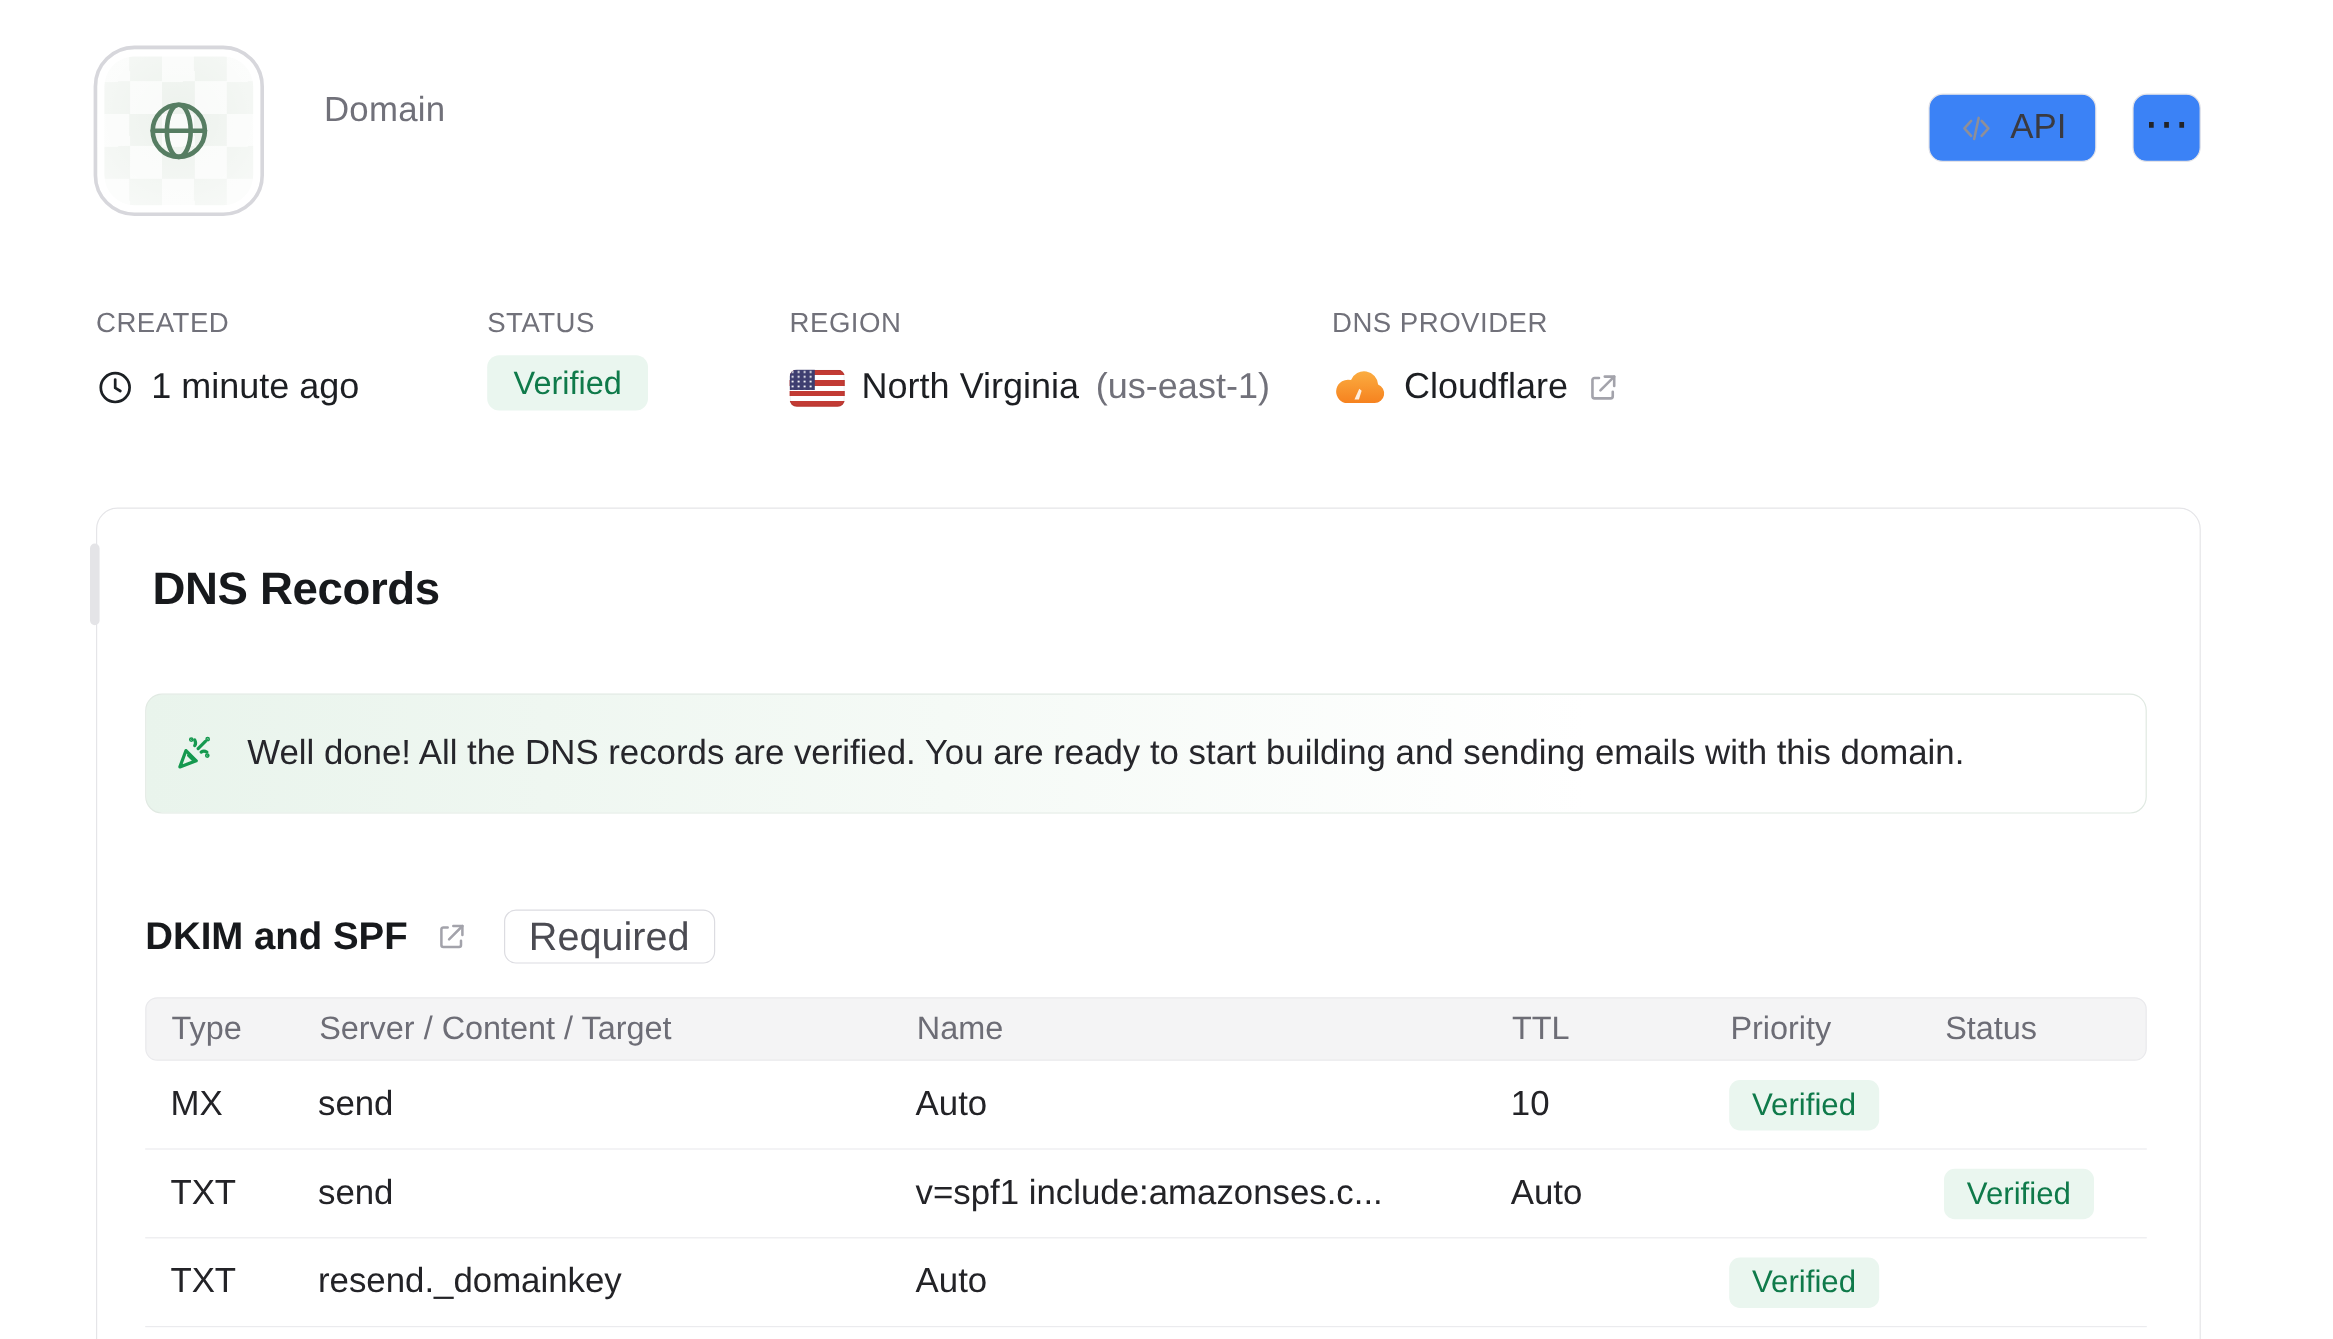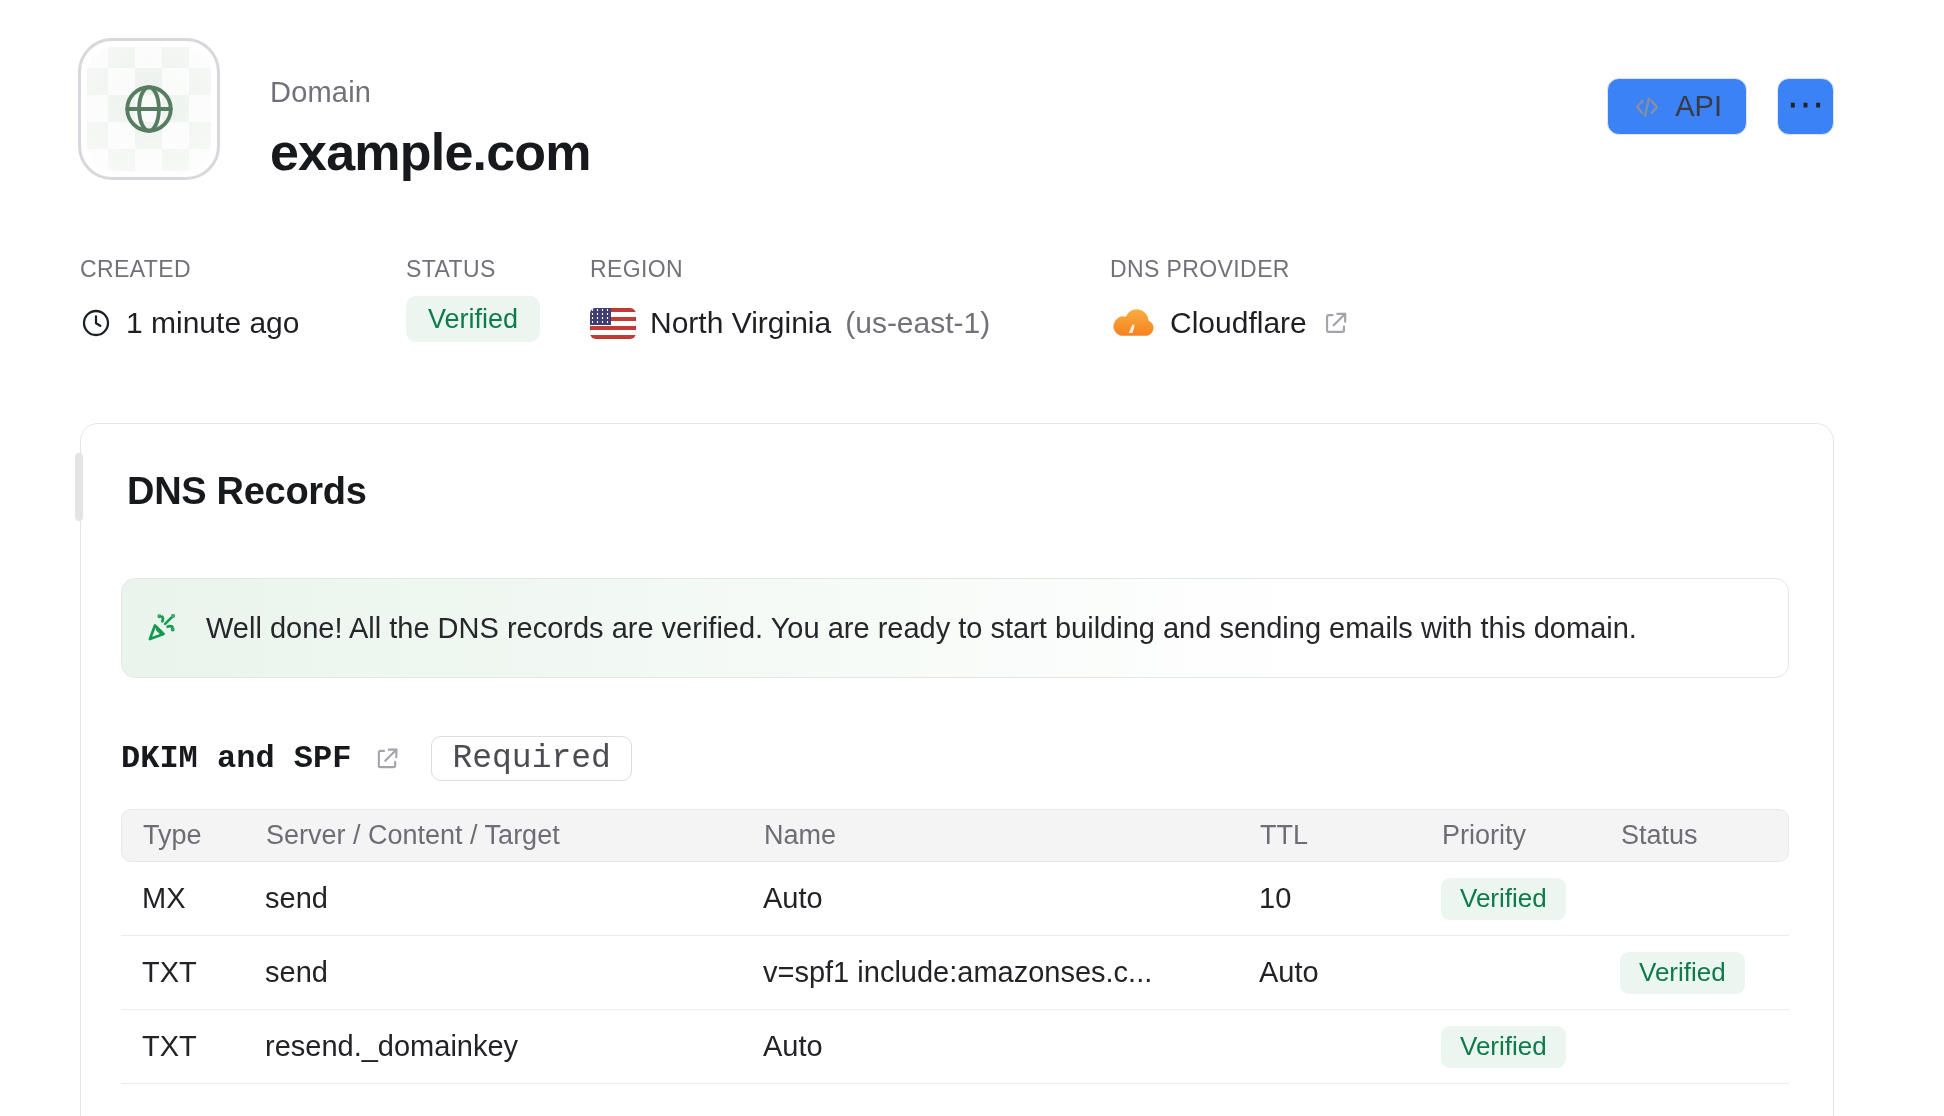--- a/index.html
+++ b/index.html
@@ -41,21 +41,21 @@
   }
   .btn-api { padding: 0 24px; gap: 13px; font-size: 29px; color: #3a3a41; }
   .btn-more { width: 57px; font-size: 38px; color: #232327; line-height: 0; padding-bottom: 6px; }
 
   
   .meta { position: absolute; top: 256px; }
   .meta-label { font-size: 23px; font-weight: 500; color: var(--text-gray, #71717a); letter-spacing: .4px; }
   .meta-value { margin-top: 17px; height: 46px; display: flex; align-items: center; gap: 14px; font-size: 30px; color: #1d1f23; text-align: center; }
   .m-created  { left: 80px; }
   .m-status   { left: 406px; }
-  .m-region   { left: 590px; }
+  .m-region   { left: 658px; }
   .m-provider { left: 1110px; }
   .pill-badge {
     display: inline-flex; align-items: center; height: 46px; padding: 0 22px;
     border-radius: 10px; background: var(--verified-bg, #eaf6ef);
     color: var(--verified-text, #0f7a4a); font-size: 27px; font-weight: 500;
   }
   .m-status .pill-badge { margin-top: 13px; }
   .gray-part { color: var(--text-gray, #71717a); }
   .flag {
     width: 46px; height: 31px; border-radius: 6px; overflow: hidden; position: relative;
@@ -85,21 +85,21 @@
 
   .banner {
     margin-top: 66px; height: 100px; width: 100%;
     border: 1px solid #e0e9e2; border-radius: 14px;
     display: flex; align-items: center; gap: 26px; padding: 0 20px;
     background: linear-gradient(90deg, var(--banner-green, #e9f4ec) 0%, #f5faf6 40%, #ffffff 72%);
     font-size: 29px; color: #26262b;
   }
   .banner-icon { flex: none; display: flex; }
 
-  .section-row { margin-top: 58px; display: flex; align-items: center; gap: 22px; font-family: Liberation Mono, monospace; }
+  .section-row { margin-top: 80px; display: flex; align-items: center; gap: 22px; }
   .section-title { margin: 0; font-size: 32px; font-weight: 700; color: #17191c; }
   .ext-link { display: flex; cursor: pointer; }
   .required-badge {
     margin-left: 8px; height: 45px; padding: 0 20px;
     border: 1px solid #dcdce1; border-radius: 10px; background: #fff;
     display: inline-flex; align-items: center; font-size: 33px; color: #4b4b52;
   }
 
   
   .dns-table { margin-top: 28px; width: 100%; }
@@ -128,21 +128,20 @@
 
   <div class="avatar">
     <svg width="58" height="58" viewBox="0 0 24 24" fill="none" stroke="#567d62" stroke-width="1.6" stroke-linecap="round">
       <circle cx="12" cy="12" r="9"></circle>
       <ellipse cx="12" cy="12" rx="4.1" ry="9"></ellipse>
       <line x1="3" y1="12" x2="21" y2="12"></line>
     </svg>
   </div>
   <div class="title-block">
     <div class="eyebrow">Domain</div>
-    <h1 class="page-title">example.com</h1>
   </div>
   <div class="header-actions">
     <button class="btn btn-api">
       <svg width="30" height="30" viewBox="0 0 24 24" fill="none" stroke="#8f8f98" stroke-width="1.7" stroke-linecap="round" stroke-linejoin="round">
         <path d="M8.5 7L4 12l4.5 5"></path>
         <path d="M15.5 7L20 12l-4.5 5"></path>
         <path d="M13.5 5l-3 14"></path>
       </svg>
       <span>API</span>
     </button>

